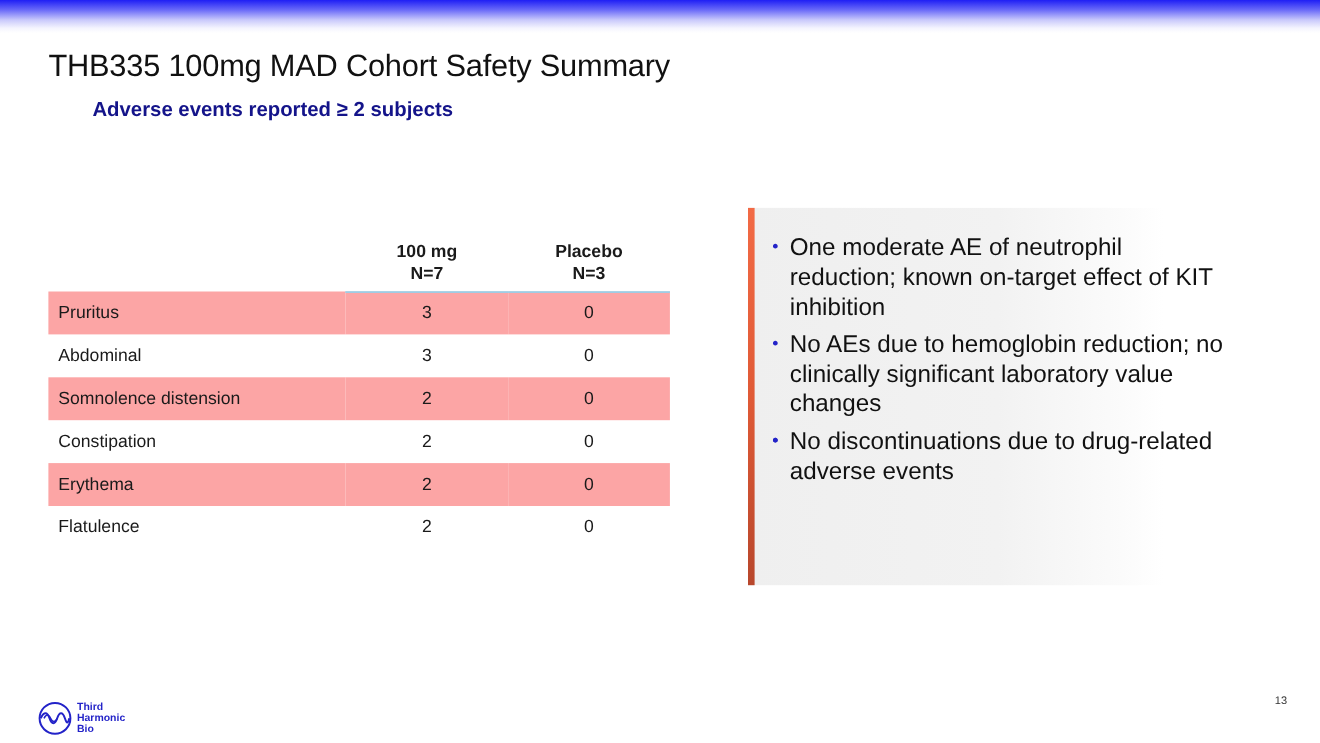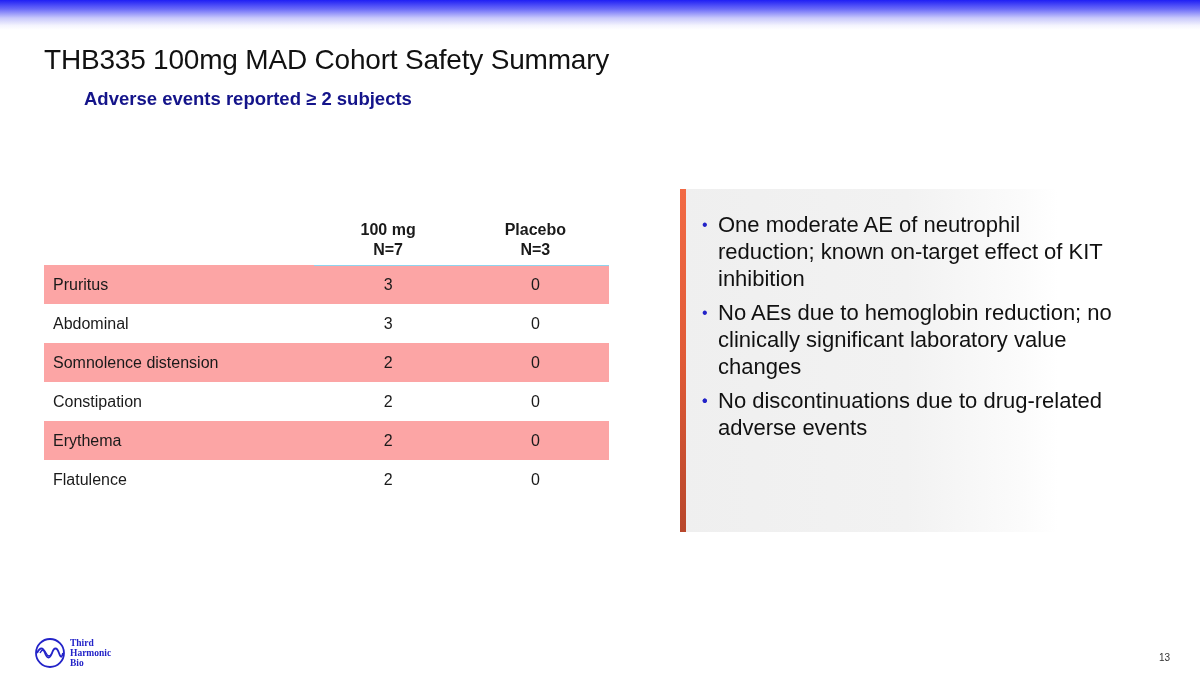--- a/index.html
+++ b/index.html
@@ -47,23 +47,23 @@
     .bullets {
       position: absolute; left: 20px; top: 22px; width: 420px;
       list-style: none; font-size: 22px; line-height: 27px; color: #111;
     }
     .bullets li { position: relative; padding-left: 18px; margin-bottom: 7px; }
     .bullet-dot {
       position: absolute; left: 2px; top: 0; color: #2323c8; font-size: 16px; line-height: 27px;
     }
     .logo { position: absolute; left: 34px; top: 637px; display: flex; align-items: center; }
     .logo-text {
-      margin-left: 4px; font-size: 9.5px; line-height: 10px; color: #2323c8; font-weight: bold; font-family: Liberation Serif, serif;
+      margin-left: 4px; font-size: 9.5px; line-height: 10px; color: #2323c8; font-weight: bold;
     }
-    .page-number { position: absolute; right: 30px; top: 652px; font-size: 10px; color: #333; }
+    .page-number { position: absolute; right: 30px; top: 632px; font-size: 10px; color: #333; }
   </style>
 </head>
 <body>
 
 <div class="slide">
   <div class="top-band"></div>
 
   <h1 class="title">THB335 100mg MAD Cohort Safety Summary</h1>
   <div class="subtitle">Adverse events reported ≥ 2 subjects</div>
 

